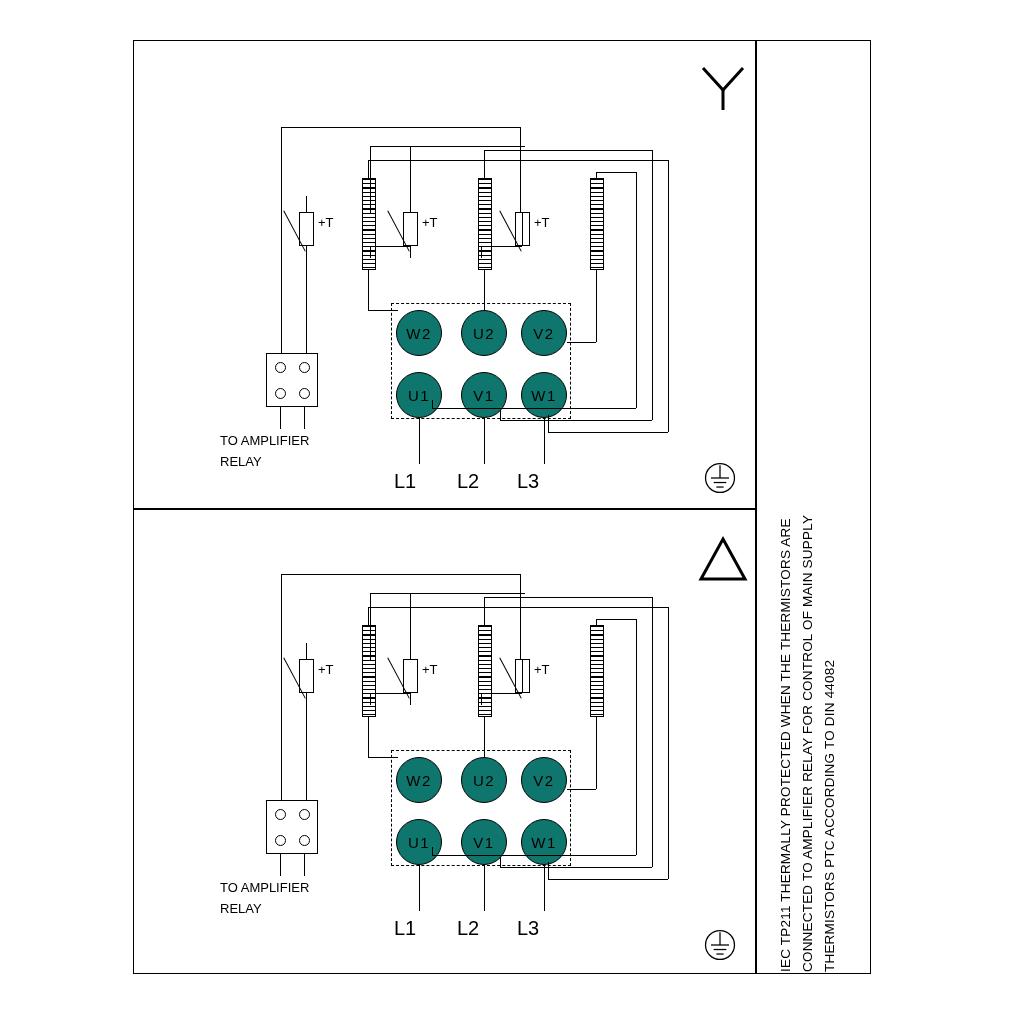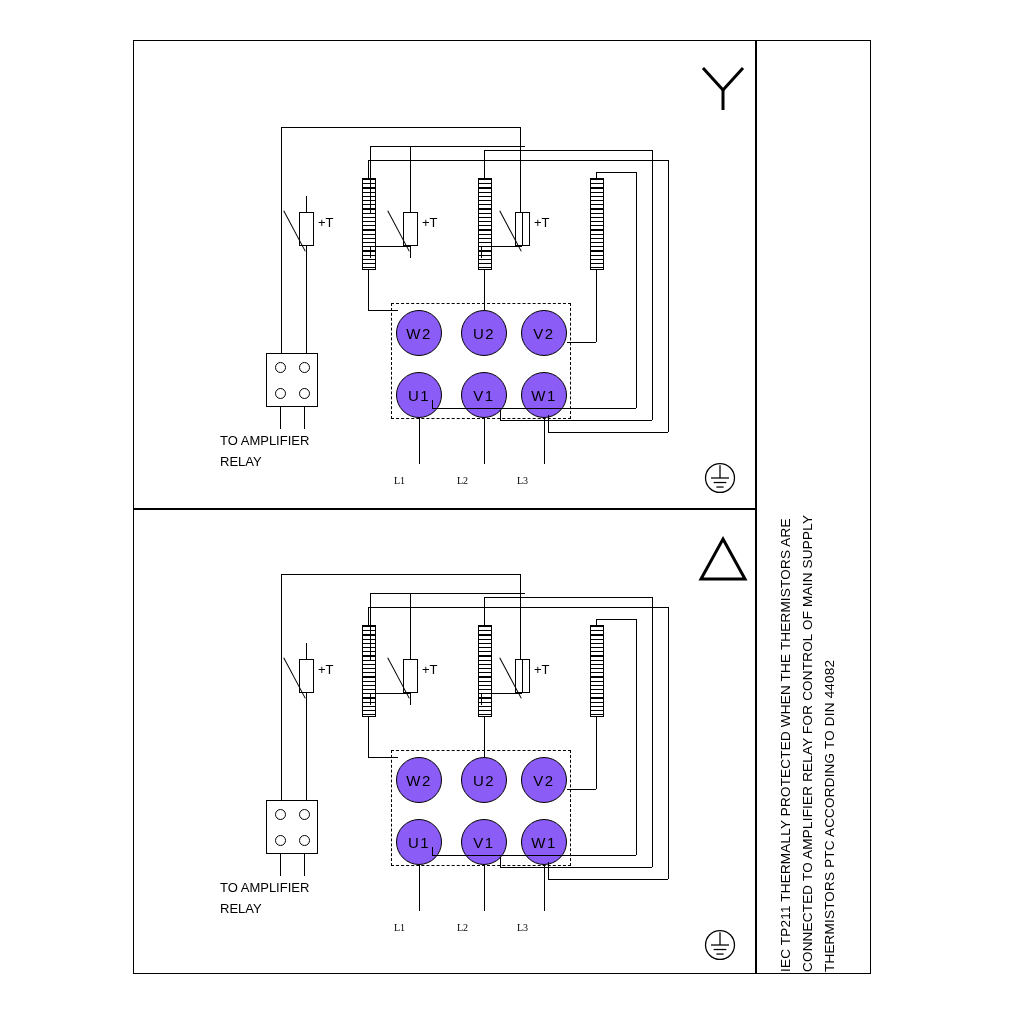--- a/index.html
+++ b/index.html
@@ -45,33 +45,32 @@
     width: 1.2px;
   }
   .txt {
     position: absolute;
     font-size: 13px;
     line-height: 15px;
     white-space: pre;
   }
   .lbl-term {
     position: absolute;
-    font-size: 10px;
+    font-size: 20px;
     line-height: 16px;
     white-space: pre;
-    font-family: Liberation Serif, serif;
   }
   .coil-circle {
     position: absolute;
     width: 46px;
     height: 46px;
     border: 1.4px solid #000;
     border-radius: 50%;
     box-sizing: border-box;
-    background: #8b5cf6;
+    background: #0f766e;
     display: flex;
     align-items: center;
     justify-content: center;
     font-size: 15px;
     letter-spacing: 1.5px;
   }
   .dashed-box {
     position: absolute;
     border: 1.2px dashed #000;
     box-sizing: border-box;

